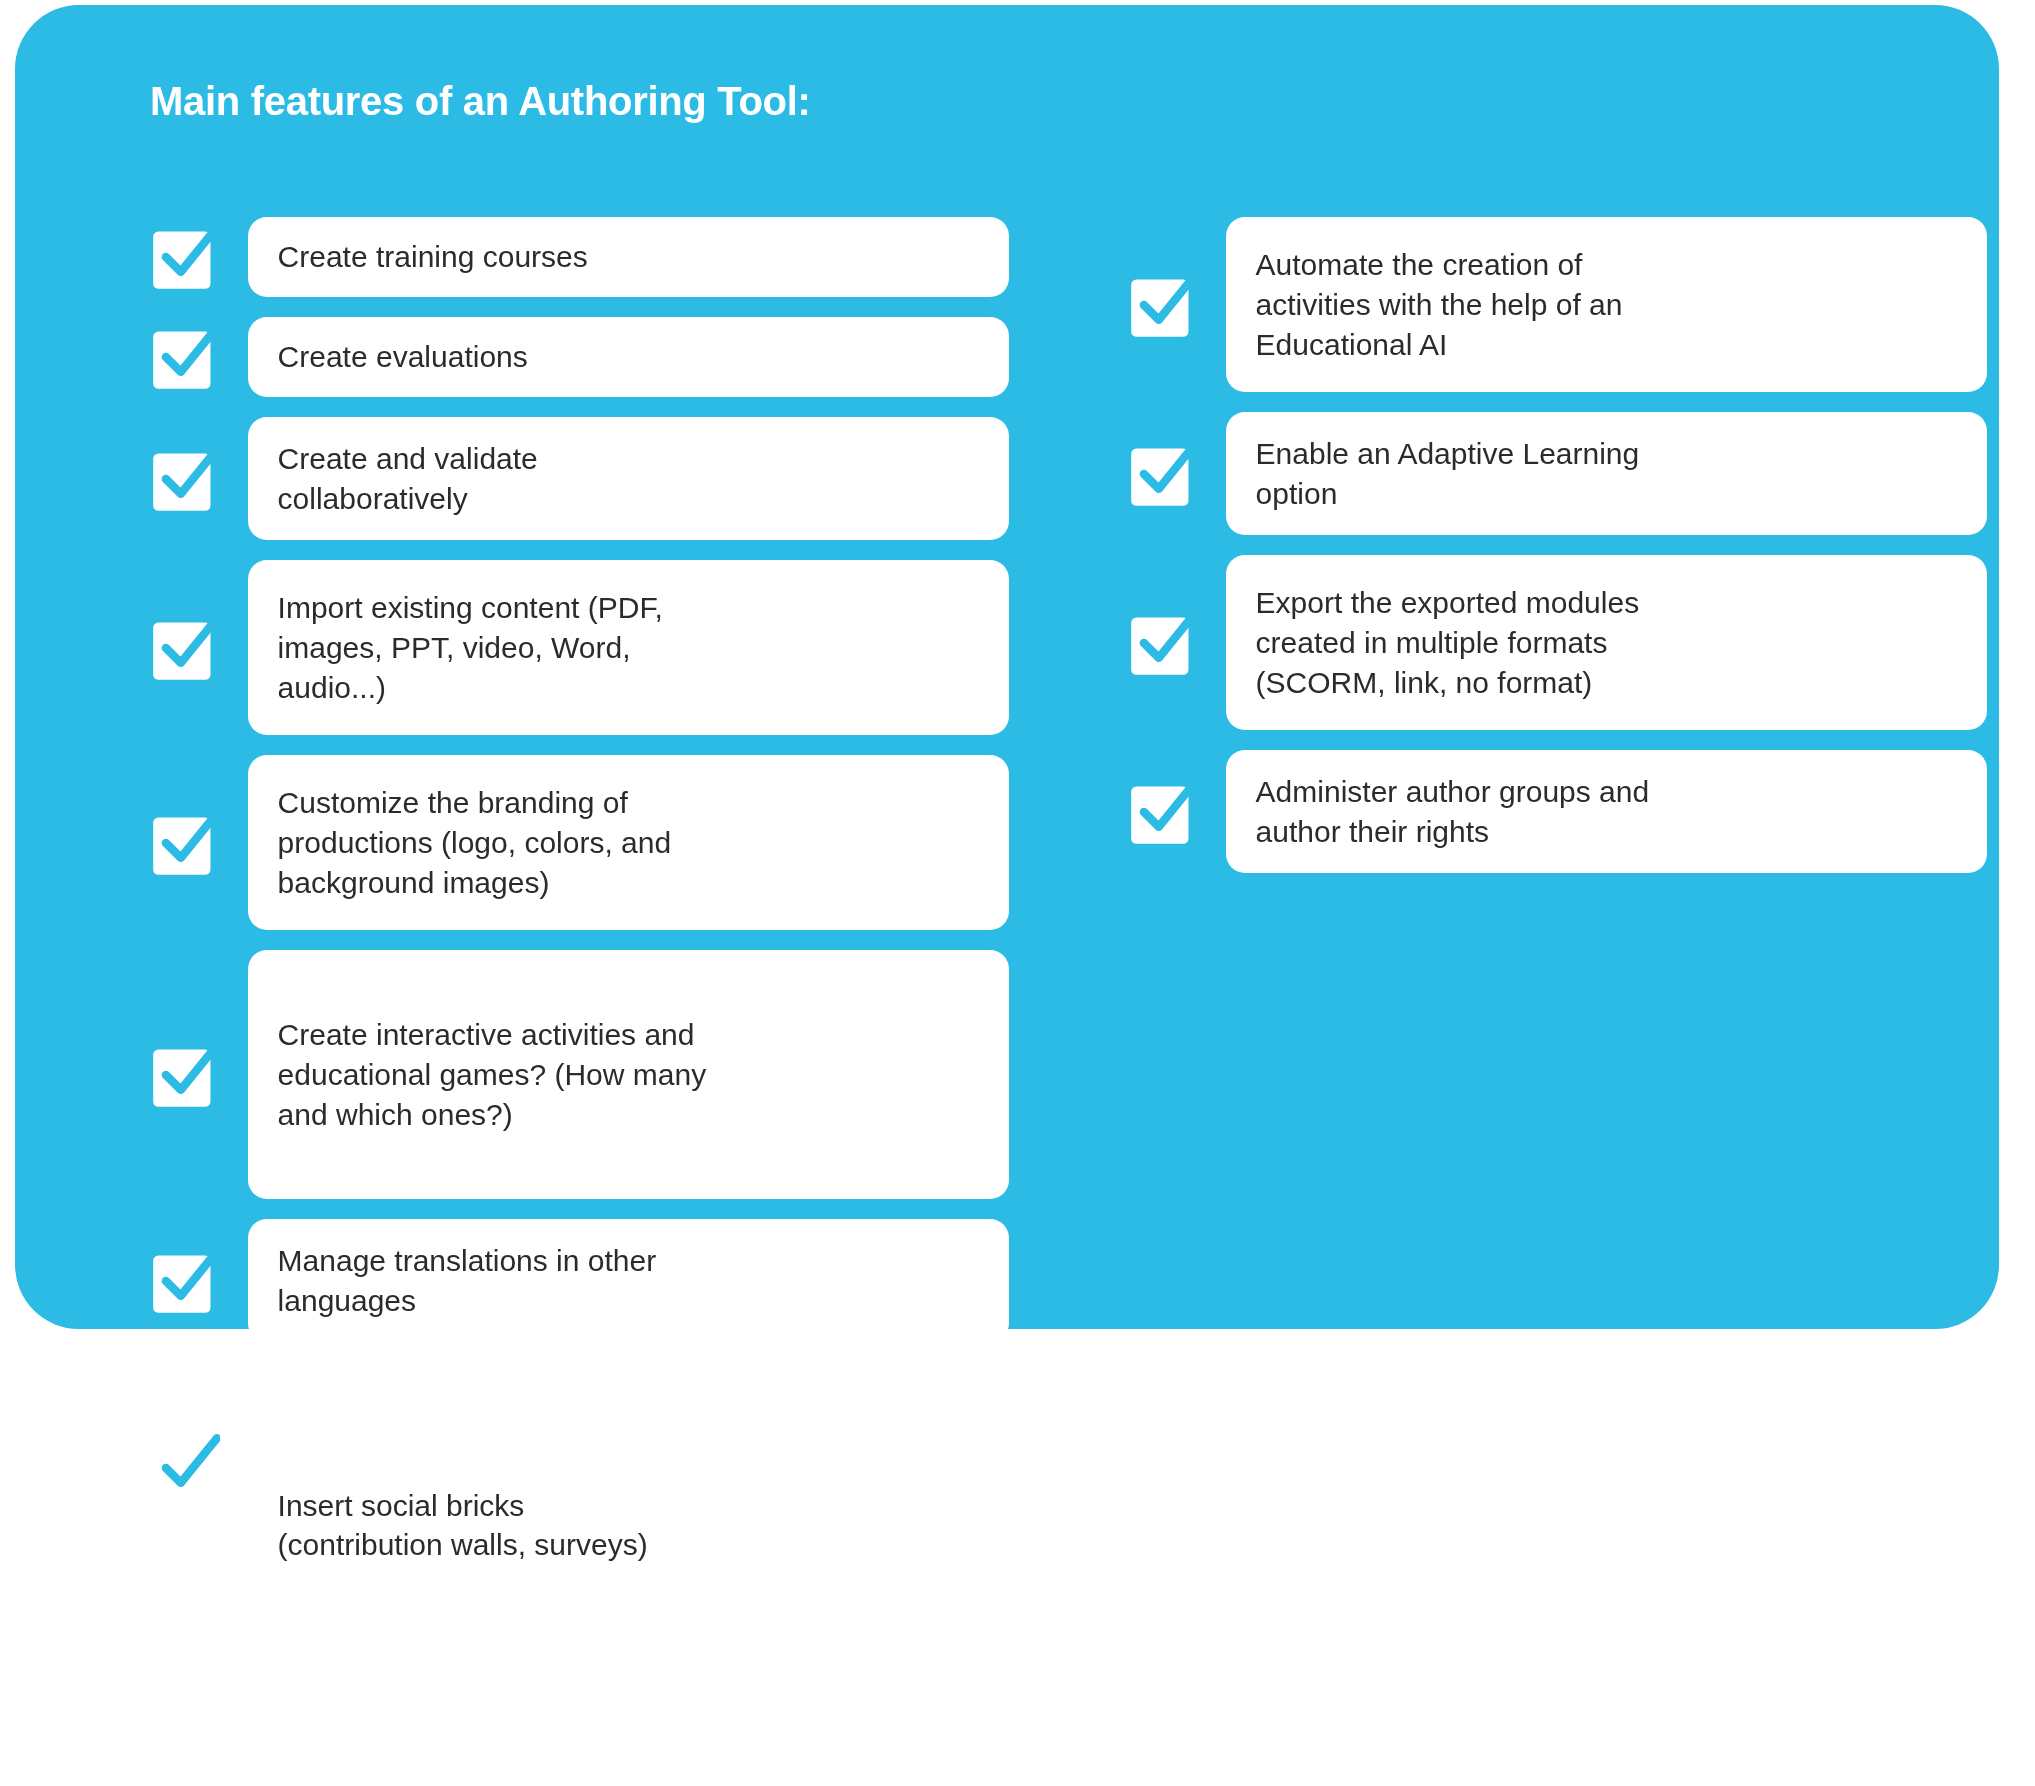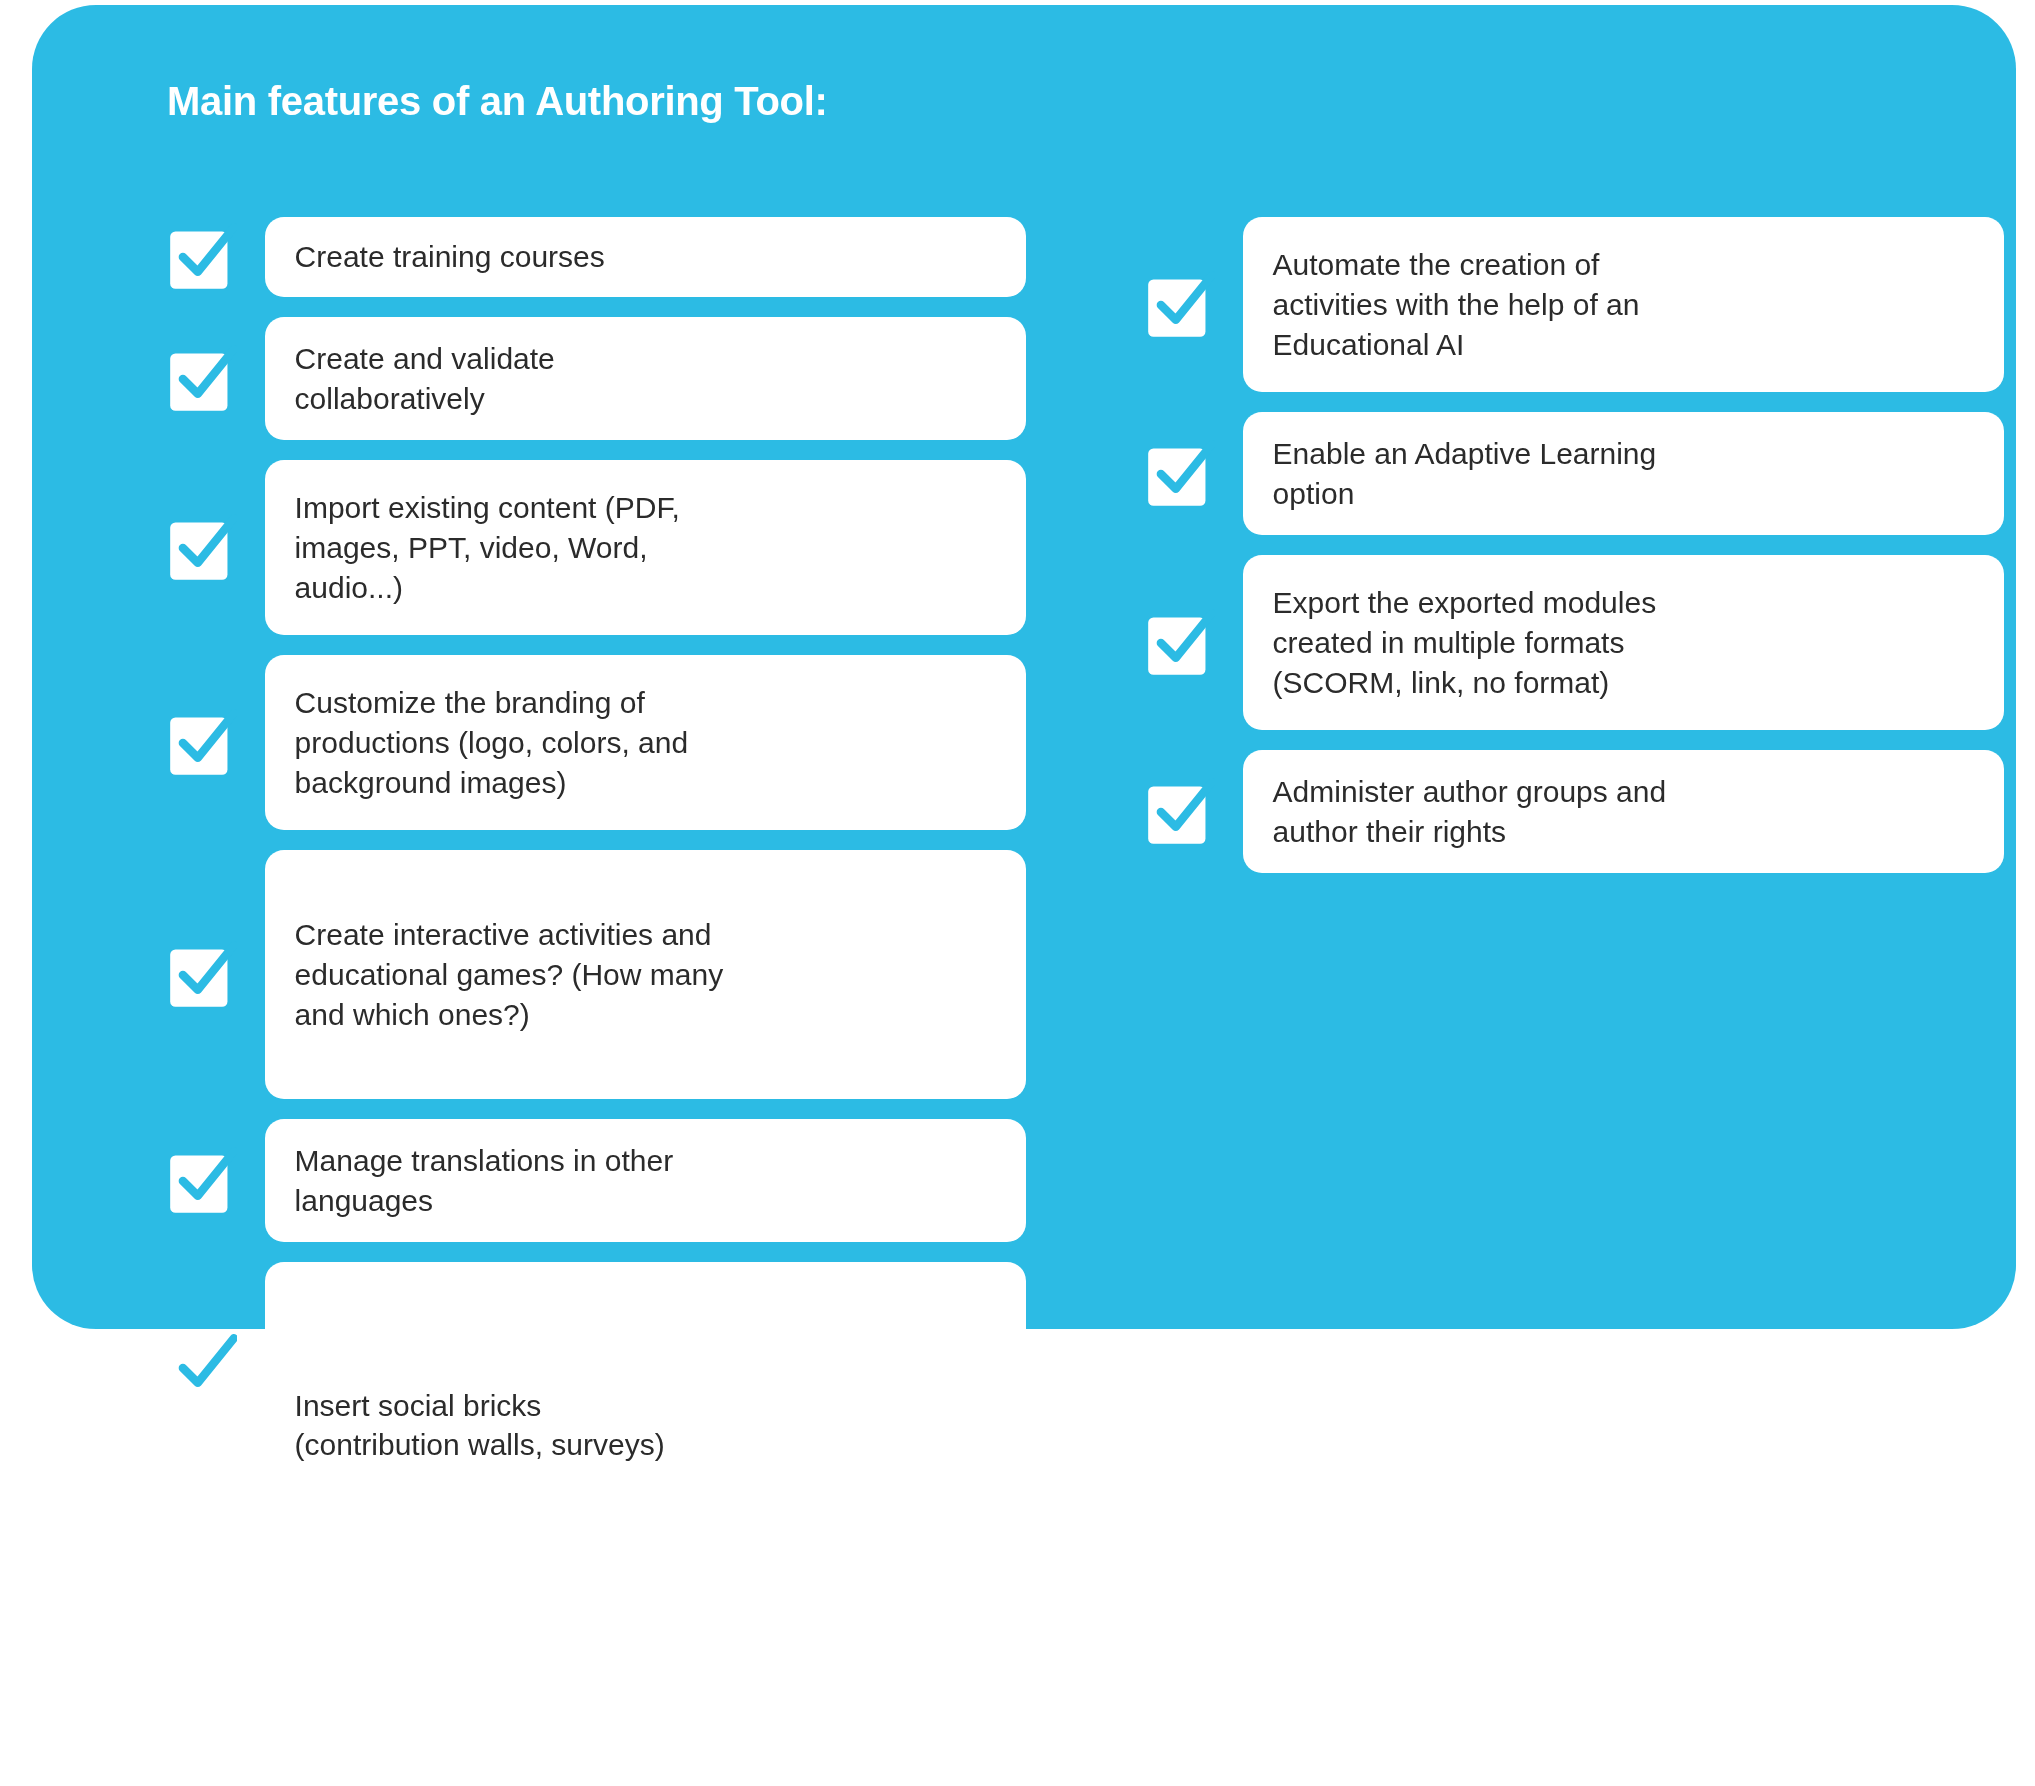--- a/index.html
+++ b/index.html
@@ -8,21 +8,21 @@
     background: #ffffff;
   }
   body {
     width: 2035px;
     height: 1787px;
     font-family: "Liberation Sans", sans-serif;
     overflow: hidden;
   }
   .panel {
     position: absolute;
-    left: 32px;
+    left: 15px;
     top: 5.3px;
     width: 1984px;
     height: 1324px;
     background: #2CBBE4;
     border-radius: 64px;
     box-sizing: border-box;
     padding: 0;
   }
   .panel-title {
     position: absolute;
@@ -110,20 +110,31 @@
           <svg viewBox="0 0 132 132" xmlns="http://www.w3.org/2000/svg">
             <rect x="6" y="18" width="108" height="108" rx="10" fill="#ffffff"></rect>
             <path d="M30 66 L58 94 L126 10" fill="none" stroke="#2CBBE4" stroke-width="16" stroke-linecap="round" stroke-linejoin="round"></path>
           </svg>
         </span>
         <div class="card">
           <span class="card-text">Create training courses</span>
         </div>
       </div>
 
+      <div class="row h1">
+        <span class="check">
+          <svg viewBox="0 0 132 132" xmlns="http://www.w3.org/2000/svg">
+            <rect x="6" y="18" width="108" height="108" rx="10" fill="#ffffff"></rect>
+            <path d="M30 66 L58 94 L126 10" fill="none" stroke="#2CBBE4" stroke-width="16" stroke-linecap="round" stroke-linejoin="round"></path>
+          </svg>
+        </span>
+        <div class="card">
+          <span class="card-text">Create evaluations</span>
+        </div>
+      </div>
 
       <div class="row h2">
         <span class="check">
           <svg viewBox="0 0 132 132" xmlns="http://www.w3.org/2000/svg">
             <rect x="6" y="18" width="108" height="108" rx="10" fill="#ffffff"></rect>
             <path d="M30 66 L58 94 L126 10" fill="none" stroke="#2CBBE4" stroke-width="16" stroke-linecap="round" stroke-linejoin="round"></path>
           </svg>
         </span>
         <div class="card">
           <span class="card-text">Create and validate

